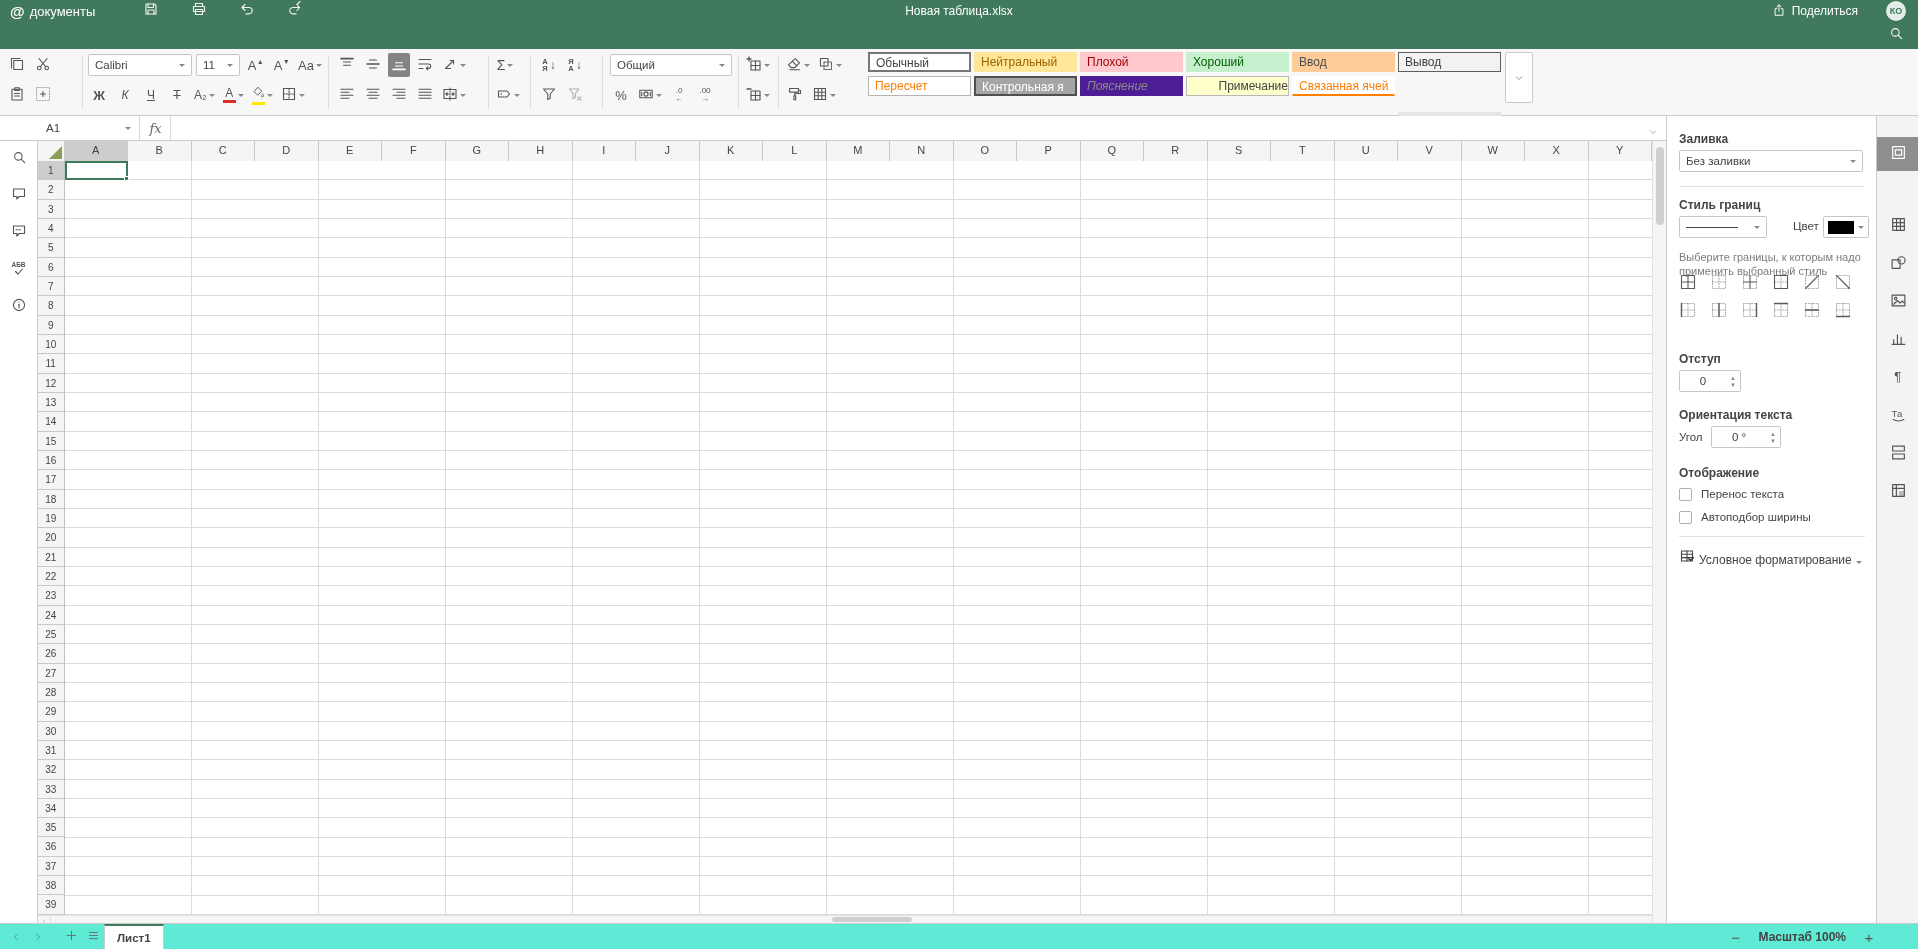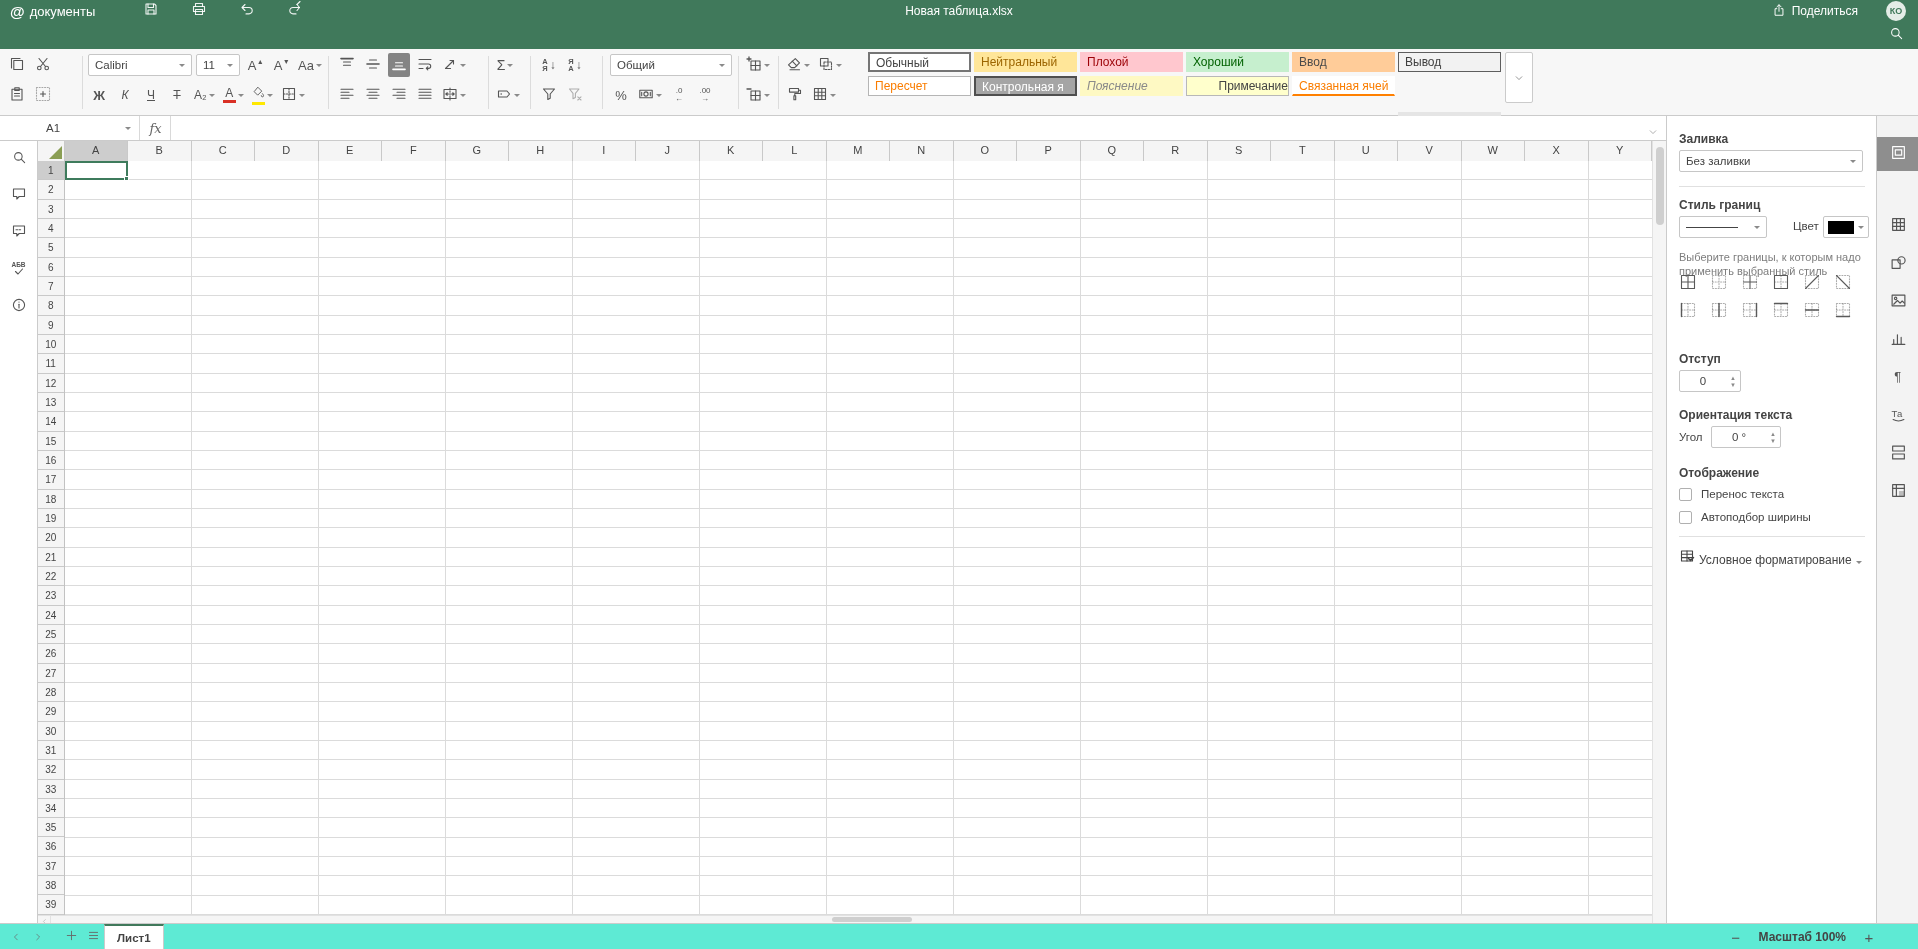--- a/index.html
+++ b/index.html
@@ -488,21 +488,21 @@
 
     <div id="style-gallery">
         <div class="chip" style="left: 868px; top: 3px; background: rgb(255, 255, 255); color: rgb(68, 68, 68); border: 2px solid rgb(117, 117, 117);">Обычный</div>
         <div class="chip" style="left: 974px; top: 3px; background: rgb(255, 230, 153); color: rgb(156, 101, 0);">Нейтральный</div>
         <div class="chip" style="left: 1080px; top: 3px; background: rgb(255, 199, 206); color: rgb(156, 0, 6);">Плохой</div>
         <div class="chip" style="left: 1186px; top: 3px; background: rgb(198, 239, 206); color: rgb(0, 97, 0);">Хороший</div>
         <div class="chip" style="left: 1292px; top: 3px; background: rgb(255, 204, 153); color: rgb(74, 74, 74);">Ввод</div>
         <div class="chip" style="left: 1398px; top: 3px; background: rgb(242, 242, 242); color: rgb(63, 63, 63); border: 1px solid rgb(94, 94, 94);">Вывод</div>
         <div class="chip" style="left: 868px; top: 27px; background: rgb(255, 255, 255); color: rgb(250, 125, 0); border: 1px solid rgb(181, 181, 181);">Пересчет</div>
         <div class="chip" style="left: 974px; top: 27px; background: rgb(165, 165, 165); color: rgb(255, 255, 255); border: 2px solid rgb(79, 79, 79);">Контрольная я</div>
-        <div class="chip" style="left: 1080px; top: 27px; background: #fef9c3; color: rgb(138, 138, 138); font-style: italic;">Пояснение</div>
+        <div class="chip" style="left: 1080px; top: 27px; background: #4c1d95; color: rgb(138, 138, 138); font-style: italic;">Пояснение</div>
         <div class="chip" style="left: 1186px; top: 27px; background: rgb(255, 255, 204); color: rgb(68, 68, 68); border: 1px solid rgb(184, 184, 184); text-align: right;">Примечание</div>
         <div class="chip" style="left: 1292px; top: 27px; background: rgb(255, 255, 255); color: rgb(250, 125, 0); border-bottom: 2px solid rgb(255, 128, 1);">Связанная ячей</div>
         <div class="chip" style="left: 1398px; top: 27px; background: #e5e5e5; color: rgb(238, 17, 17); margin-top: 36px;">Текст предупре</div>
       </div>
     <div class="gallery-more">
         <span><svg viewBox="0 0 16 16" width="10" height="10" fill="none" stroke="currentColor" stroke-width="1.1" stroke-linecap="round" stroke-linejoin="round">
             <path d="M3.5 6l4.5 4.5L12.5 6"></path>
           </svg></span>
       </div>
   </div>

